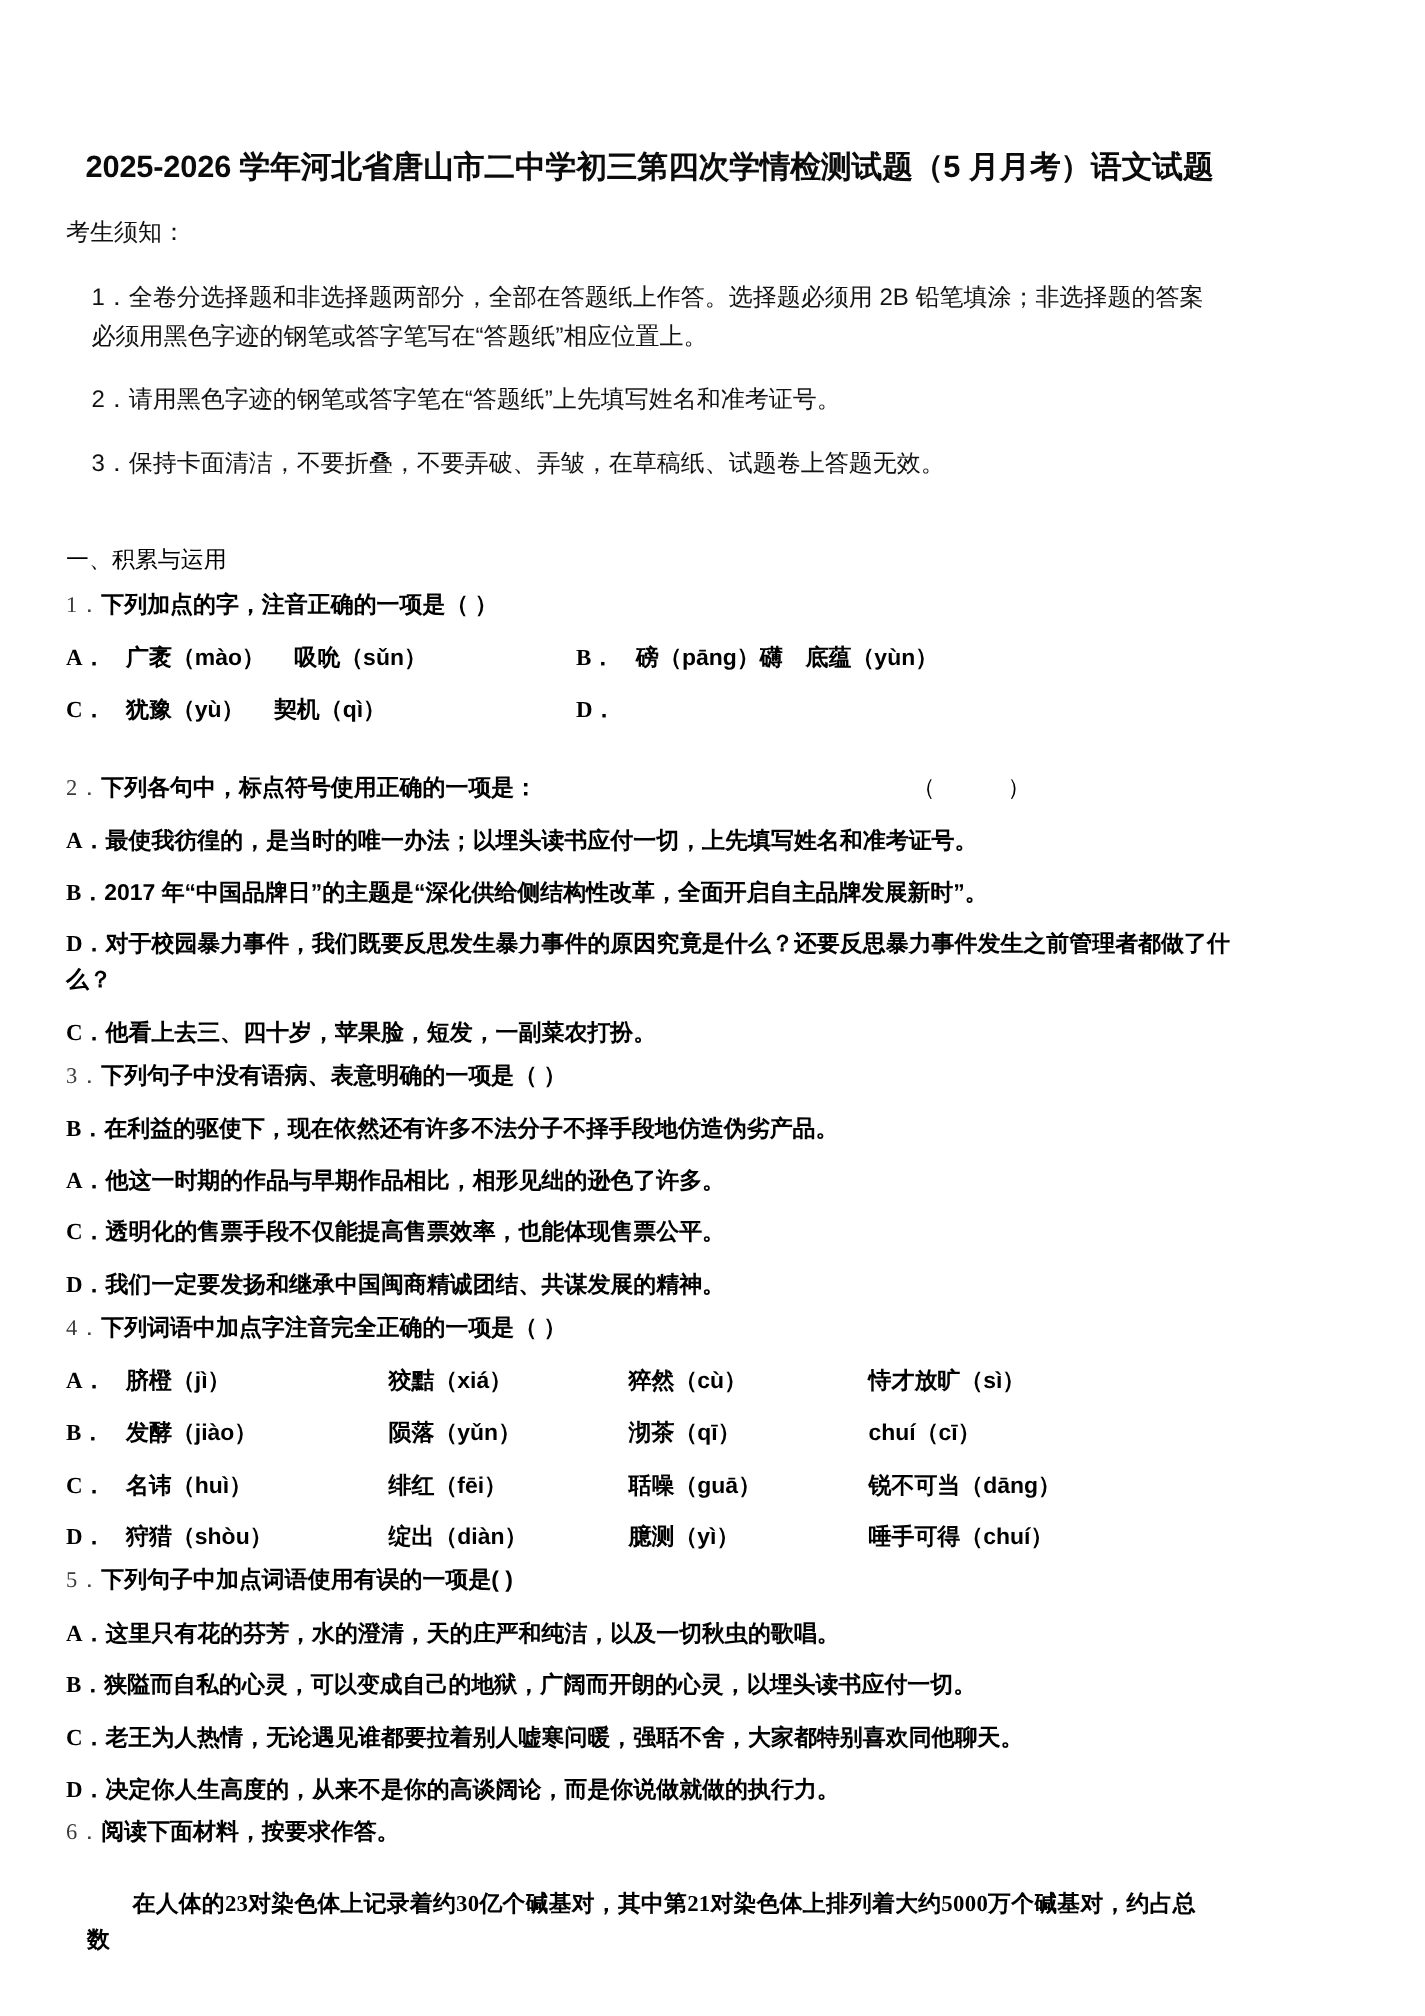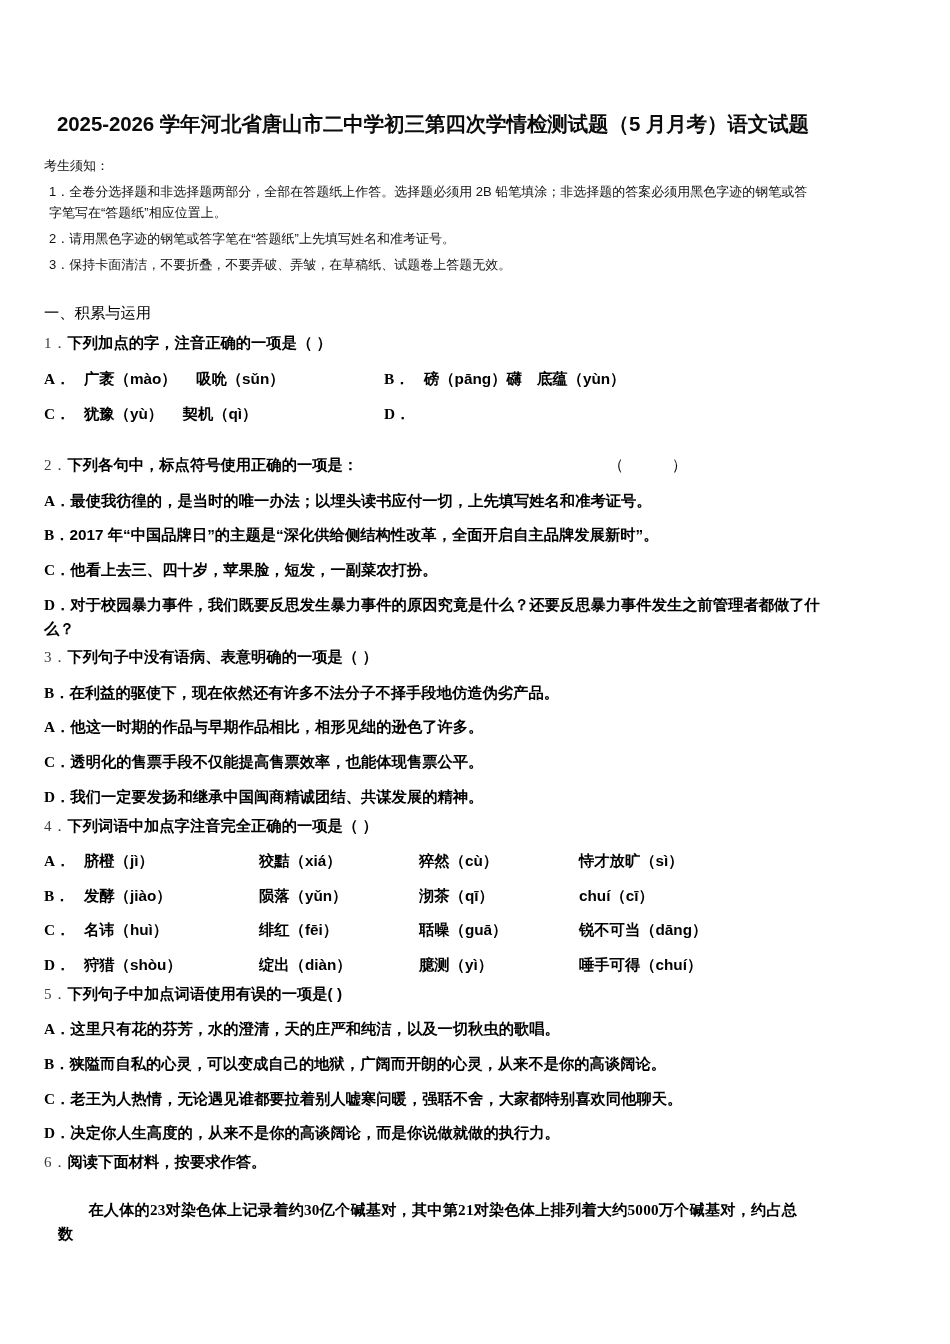--- a/index.html
+++ b/index.html
@@ -13,48 +13,48 @@
     font-family: "Liberation Serif", "DejaVu Serif", serif;
     color: #000000;
     overflow: hidden;
   }
   .page {
     position: relative;
     width: 866px;
     height: 1344px;
     background: #ffffff;
     box-sizing: border-box;
-    padding: 12px 44px;
+    padding: 0 44px;
   }
 
   
   .doc-title {
     font-family: "Liberation Sans", "DejaVu Sans", sans-serif;
     font-weight: bold;
     font-size: 20.5px;
     letter-spacing: -0.1px;
     text-align: center;
     white-space: nowrap;
     margin: 0;
     padding-top: 98px;
     line-height: 1.4;
     color: #0b0b0b;
   }
 
   
   .notice {
     margin-top: 16px;
     font-family: "Liberation Sans", "DejaVu Sans", sans-serif;
-    font-size: 13px;
+    font-size: 16px;
     line-height: 1.62;
     color: #111;
   }
   .notice-head { margin: 0; }
   .notice-item {
-    margin: 5px;
+    margin: 17px;
     text-indent: 0;
   }
 
   
   .section-head {
     margin: 0;
     padding-top: 22px;
     font-family: Liberation Mono, monospace;
     font-size: 15.3px;
     font-weight: normal;
@@ -165,24 +165,24 @@
       <span class="paren-far">（        ）</span>
     </span>
   </p>
   <p class="opt">
     <span class="opt-letter">A．</span><span>最使我彷徨的，是当时的唯一办法；以埋头读书应付一切，上先填写姓名和准考证号。</span>
   </p>
   <p class="opt">
     <span class="opt-letter">B．</span><span>2017 年“中国品牌日”的主题是“深化供给侧结构性改革，全面开启自主品牌发展新时”。</span>
   </p>
   <p class="opt">
+    <span class="opt-letter">D．</span><span>对于校园暴力事件，我们既要反思发生暴力事件的原因究竟是什么？还要反思暴力事件发生之前管理者都做了什么？</span>
+  </p>
+  <p class="opt">
     <span class="opt-letter">C．</span><span>他看上去三、四十岁，苹果脸，短发，一副菜农打扮。</span>
-  </p>
-  <p class="opt">
-    <span class="opt-letter">D．</span><span>对于校园暴力事件，我们既要反思发生暴力事件的原因究竟是什么？还要反思暴力事件发生之前管理者都做了什么？</span>
   </p>
 
   <p class="q-stem">
     <span class="q-num">3．</span><span class="stem-text">下列句子中没有语病、表意明确的一项是（      ）</span>
   </p>
   <p class="opt">
     <span class="opt-letter">B．</span><span>在利益的驱使下，现在依然还有许多不法分子不择手段地仿造伪劣产品。</span>
   </p>
   <p class="opt">
     <span class="opt-letter">A．</span><span>他这一时期的作品与早期作品相比，相形见绌的逊色了许多。</span>
@@ -226,21 +226,21 @@
     <span class="cell">唾手可得（chuí）</span>
   </div>
 
   <p class="q-stem">
     <span class="q-num">5．</span><span class="stem-text">下列句子中加点词语使用有误的一项是(     )</span>
   </p>
   <p class="opt">
     <span class="opt-letter">A．</span><span>这里只有花的芬芳，水的澄清，天的庄严和纯洁，以及一切秋虫的歌唱。</span>
   </p>
   <p class="opt">
-    <span class="opt-letter">B．</span><span>狭隘而自私的心灵，可以变成自己的地狱，广阔而开朗的心灵，从来不是你的高谈阔论。</span>
+    <span class="opt-letter">B．</span><span>狭隘而自私的心灵，可以变成自己的地狱，广阔而开朗的心灵，以埋头读书应付一切。</span>
   </p>
   <p class="opt">
     <span class="opt-letter">C．</span><span>老王为人热情，无论遇见谁都要拉着别人嘘寒问暖，强聒不舍，大家都特别喜欢同他聊天。</span>
   </p>
   <p class="opt">
     <span class="opt-letter">D．</span><span>决定你人生高度的，从来不是你的高谈阔论，而是你说做就做的执行力。</span>
   </p>
 
   <p class="q-stem">
     <span class="q-num">6．</span><span class="stem-text">阅读下面材料，按要求作答。</span>

